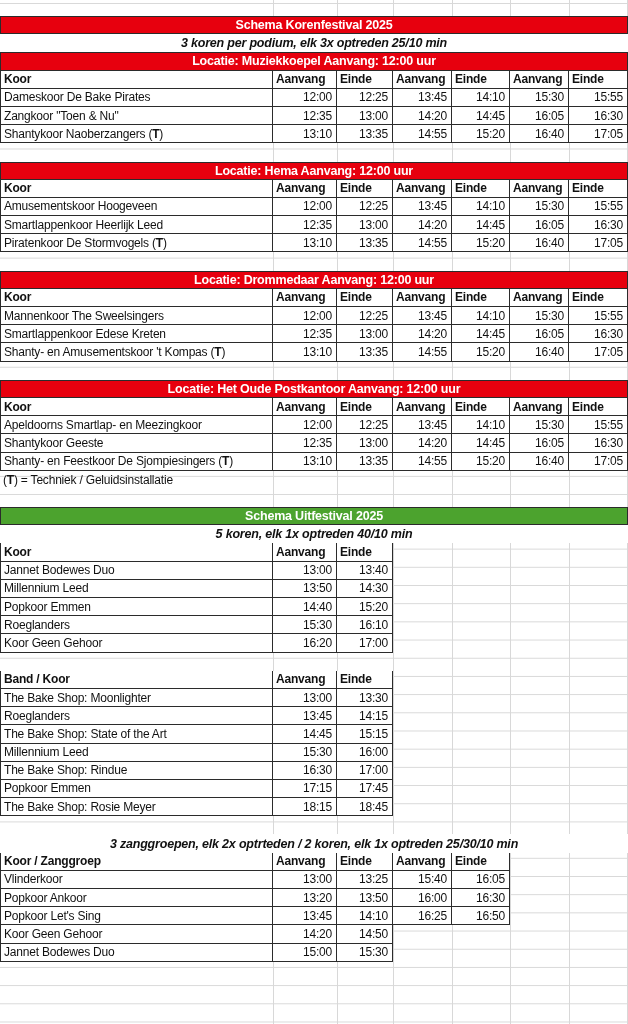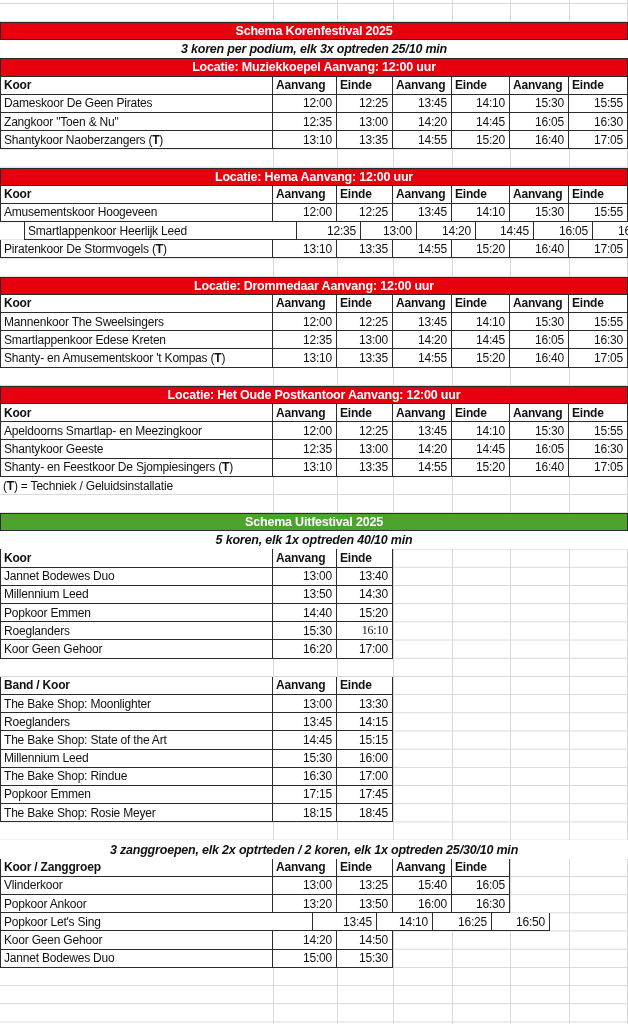--- a/index.html
+++ b/index.html
@@ -8,21 +8,21 @@
     --border:#2b2b2b;
     --gl:#d8d8d8;
     --ink:#111111;
   }
   html,body{margin:0;padding:0;background:#ffffff;}
   body{width:628px;height:1024px;overflow:hidden;}
   .sheet{
     position:relative;
     width:628px;height:1024px;
     box-sizing:border-box;
-    padding-top:22px;
+    padding-top:16px;
     font-family:"Liberation Sans",sans-serif;
     letter-spacing:-0.2px;
     color:var(--ink);
     background-color:#fff;
     
     background-image:
       linear-gradient(var(--gl),var(--gl)),
       linear-gradient(var(--gl),var(--gl)),
       linear-gradient(var(--gl),var(--gl)),
       linear-gradient(var(--gl),var(--gl)),
@@ -93,21 +93,21 @@
       <div class="tr head">
         <div class="td name th" style="width: 273px;">Koor</div>
         <div class="td time th" style="width: 64px;">Aanvang</div>
         <div class="td time th" style="width: 56px;">Einde</div>
         <div class="td time th" style="width: 59px;">Aanvang</div>
         <div class="td time th" style="width: 58px;">Einde</div>
         <div class="td time th" style="width: 59px;">Aanvang</div>
         <div class="td time th" style="width: 59px;">Einde</div>
       </div>
       <div class="tr">
-        <div class="td name" style="width: 273px;">Dameskoor De Geen Pirates</div>
+        <div class="td name" style="width: 273px;">Dameskoor De Bake Pirates</div>
         <div class="td time" style="width: 64px;">12:00</div>
         <div class="td time" style="width: 56px;">12:25</div>
         <div class="td time" style="width: 59px;">13:45</div>
         <div class="td time" style="width: 58px;">14:10</div>
         <div class="td time" style="width: 59px;">15:30</div>
         <div class="td time" style="width: 59px;">15:55</div>
       </div>
       <div class="tr">
         <div class="td name" style="width: 273px;">Zangkoor "Toen &amp; Nu"</div>
         <div class="td time" style="width: 64px;">12:35</div>
@@ -143,21 +143,21 @@
       <div class="tr">
         <div class="td name" style="width: 273px;">Amusementskoor Hoogeveen</div>
         <div class="td time" style="width: 64px;">12:00</div>
         <div class="td time" style="width: 56px;">12:25</div>
         <div class="td time" style="width: 59px;">13:45</div>
         <div class="td time" style="width: 58px;">14:10</div>
         <div class="td time" style="width: 59px;">15:30</div>
         <div class="td time" style="width: 59px;">15:55</div>
       </div>
       <div class="tr">
-        <div class="td name" style="width: 273px; margin-left: 24px;">Smartlappenkoor Heerlijk Leed</div>
+        <div class="td name" style="width: 273px;">Smartlappenkoor Heerlijk Leed</div>
         <div class="td time" style="width: 64px;">12:35</div>
         <div class="td time" style="width: 56px;">13:00</div>
         <div class="td time" style="width: 59px;">14:20</div>
         <div class="td time" style="width: 58px;">14:45</div>
         <div class="td time" style="width: 59px;">16:05</div>
         <div class="td time" style="width: 59px;">16:30</div>
       </div>
       <div class="tr">
         <div class="td name" style="width: 273px;">Piratenkoor De Stormvogels (<b>T</b>)</div>
         <div class="td time" style="width: 64px;">13:10</div>
@@ -272,21 +272,21 @@
         <div class="td time" style="width: 56px;">14:30</div>
       </div>
       <div class="tr">
         <div class="td name" style="width: 273px;">Popkoor Emmen</div>
         <div class="td time" style="width: 64px;">14:40</div>
         <div class="td time" style="width: 56px;">15:20</div>
       </div>
       <div class="tr">
         <div class="td name" style="width: 273px;">Roeglanders</div>
         <div class="td time" style="width: 64px;">15:30</div>
-        <div class="td time" style="width: 56px; font-family: Liberation Serif, serif;">16:10</div>
+        <div class="td time" style="width: 56px;">16:10</div>
       </div>
       <div class="tr">
         <div class="td name" style="width: 273px;">Koor Geen Gehoor</div>
         <div class="td time" style="width: 64px;">16:20</div>
         <div class="td time" style="width: 56px;">17:00</div>
       </div>
     </div>
   <div class="gap"></div>
 
   <div class="table">
@@ -350,21 +350,21 @@
         <div class="td time" style="width: 58px;">16:05</div>
       </div>
       <div class="tr">
         <div class="td name" style="width: 273px;">Popkoor Ankoor</div>
         <div class="td time" style="width: 64px;">13:20</div>
         <div class="td time" style="width: 56px;">13:50</div>
         <div class="td time" style="width: 59px;">16:00</div>
         <div class="td time" style="width: 58px;">16:30</div>
       </div>
       <div class="tr">
-        <div class="td name" style="width: 313px;">Popkoor Let's Sing</div>
+        <div class="td name" style="width: 273px;">Popkoor Let's Sing</div>
         <div class="td time" style="width: 64px;">13:45</div>
         <div class="td time" style="width: 56px;">14:10</div>
         <div class="td time" style="width: 59px;">16:25</div>
         <div class="td time" style="width: 58px;">16:50</div>
       </div>
       <div class="tr">
         <div class="td name" style="width: 273px;">Koor Geen Gehoor</div>
         <div class="td time" style="width: 64px;">14:20</div>
         <div class="td time" style="width: 56px; text-align: right;">14:50</div>
       </div>

